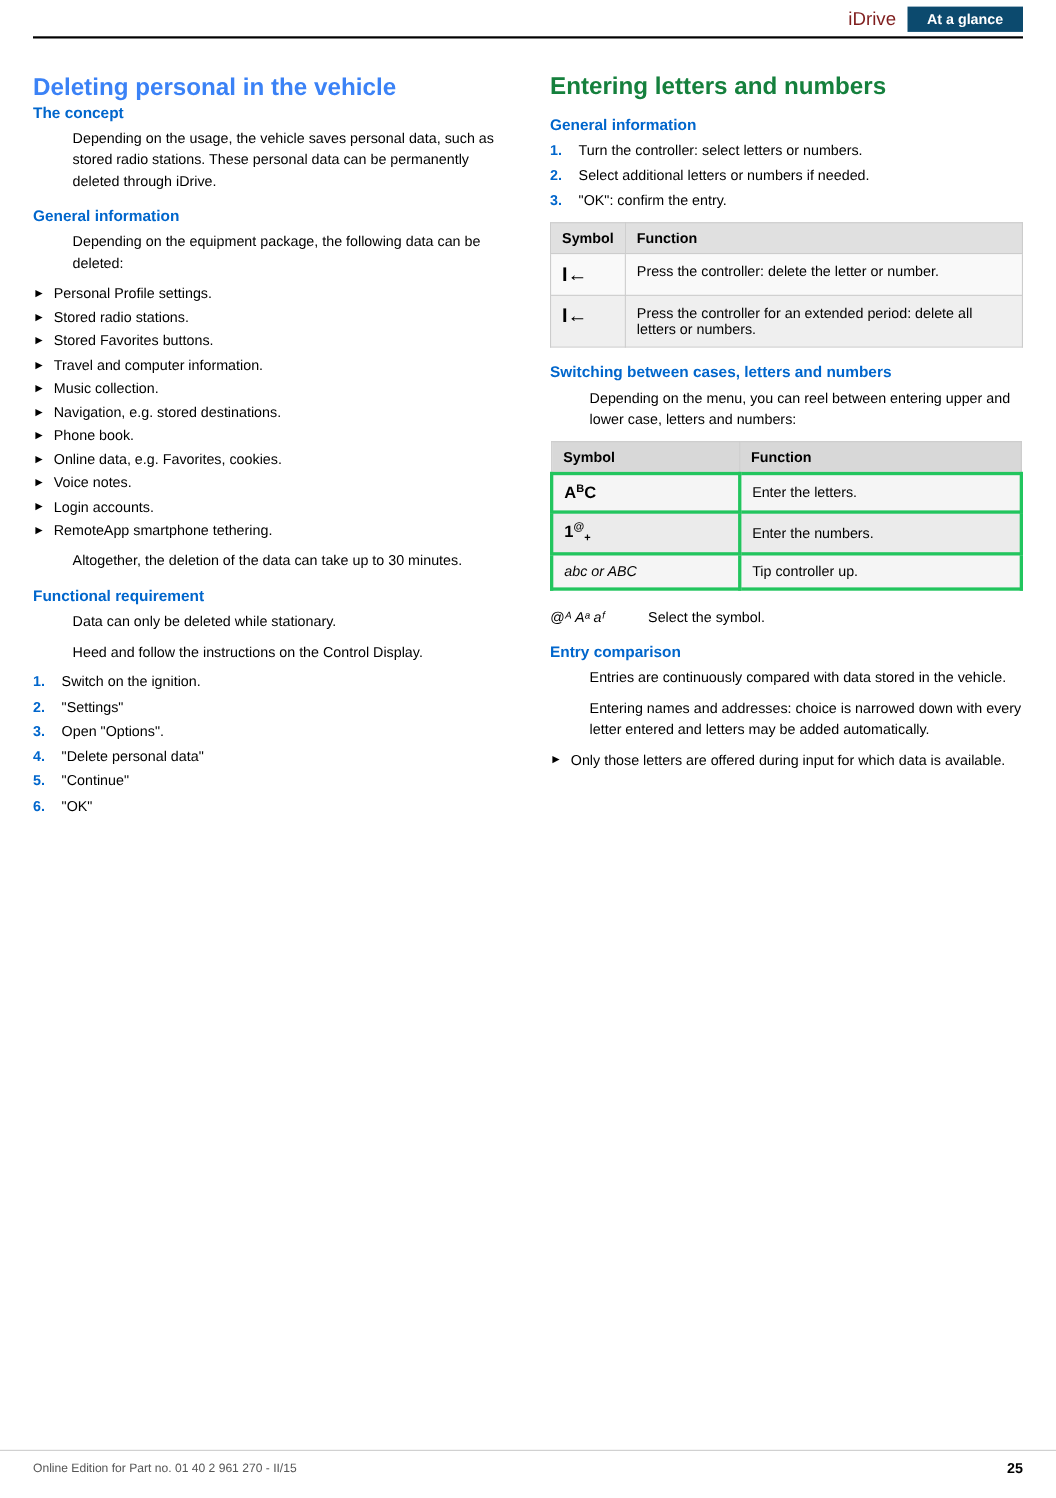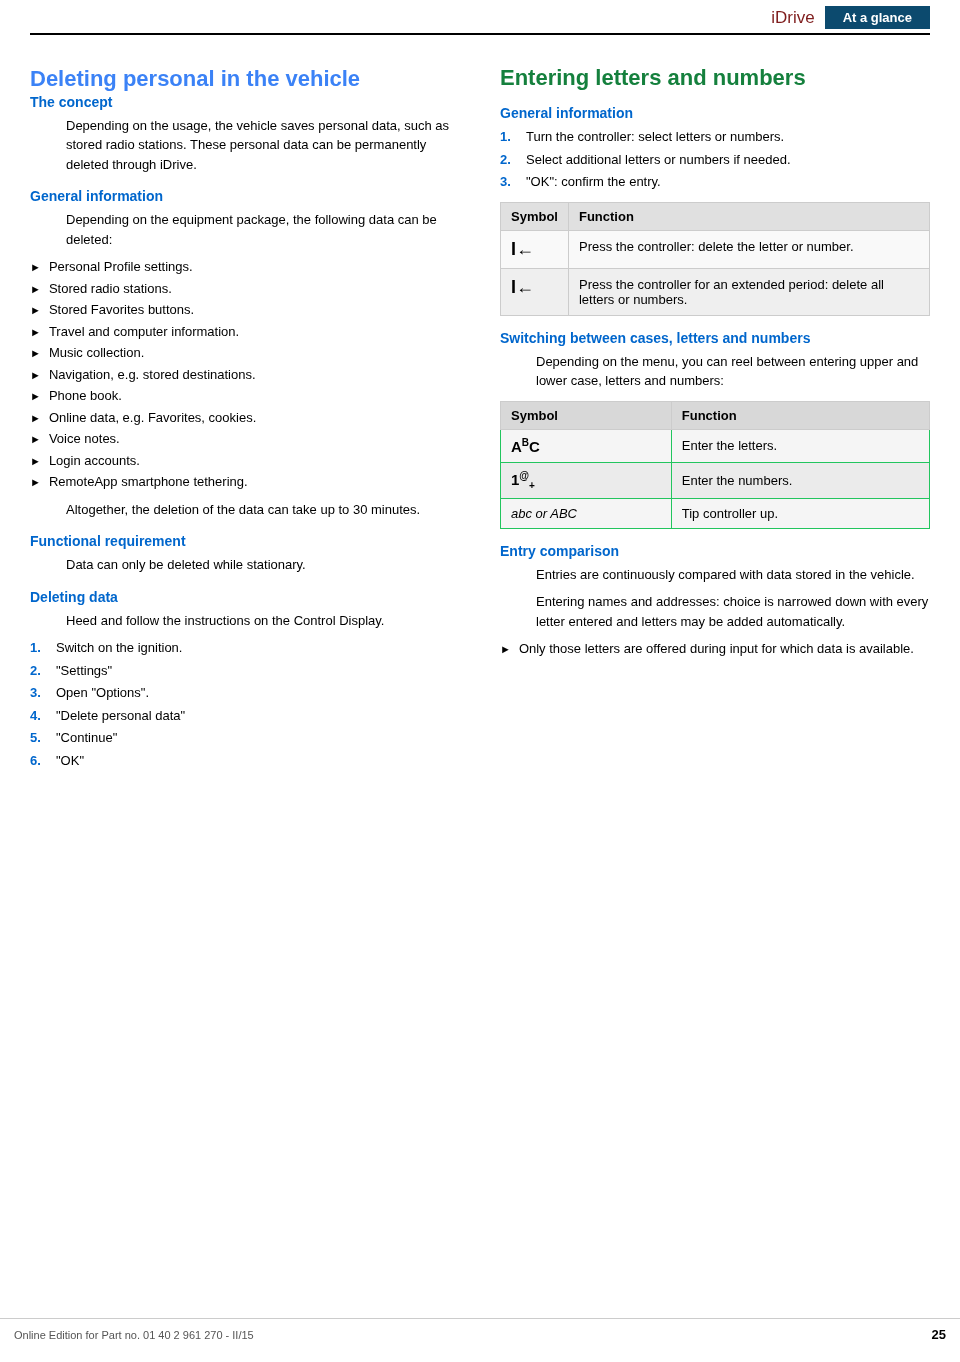--- a/index.html
+++ b/index.html
@@ -164,21 +164,21 @@
       background: #d8d8d8;
     }
     .switch-table th {
       padding: 6px 10px;
       text-align: left;
       font-weight: bold;
       border: 1px solid #ccc;
     }
     .switch-table td {
       padding: 7px 10px;
-      border: 1px solid #22c55e;
+      border: 3px solid #22c55e;
       vertical-align: middle;
     }
     .switch-table tbody tr:nth-child(odd) {
       background: #f5f5f5;
     }
     .switch-table tbody tr:nth-child(even) {
       background: #ebebeb;
     }
     .sym-abc { font-size: 15px; font-weight: bold; }
 
@@ -193,21 +193,21 @@
 
     
     .footer {
       position: absolute;
       bottom: 20px;
       left: 0;
       right: 0;
       display: flex;
       justify-content: space-between;
       align-items: center;
-      padding: 0 14px;
+      padding: 0 30px;
       border-top: 1px solid #ccc;
       padding-top: 8px;
     }
     .footer-text {
       font-size: 11px;
       color: #555;
     }
     .footer-page {
       font-size: 13px;
       font-weight: bold;
@@ -286,21 +286,20 @@
           <span class="bullet-arrow">►</span>
           <span>RemoteApp smartphone tethering.</span>
         </li>
       </ul>
 
     <p class="body-text">Altogether, the deletion of the data can take up to 30 minutes.</p>
 
     <div class="section-heading">Functional requirement</div>
     <p class="body-text">Data can only be deleted while stationary.</p>
 
-    <div class="section-heading">Deleting data</div>
     <p class="body-text">Heed and follow the instructions on the Control Display.</p>
 
     <ol class="numbered-list" id="left-steps-list">
         <li>
           <span class="num-label">1.</span>
           <span>Switch on the ignition.</span>
         </li>
         <li>
           <span class="num-label">2.</span>
           <span>"Settings"</span>
@@ -384,20 +383,24 @@
             <td><span class="sym-abc">1<sup style="font-size:10px;">@</sup><sub style="font-size:10px;">+</sub></span></td>
             <td>Enter the numbers.</td>
           </tr>
           <tr>
             <td><span style="font-style:italic;">abc or ABC</span></td>
             <td>Tip controller up.</td>
           </tr>
         </tbody>
     </table>
 
+    <div class="without-nav-section">
+      <span class="nav-sym" id="without-nav-sym">@ᴬ  Aᵃ  aᶠ  </span>
+      <span class="body-text" style="display:inline;">Select the symbol.</span>
+    </div>
 
     <div class="section-heading">Entry comparison</div>
     <p class="body-text">Entries are continuously compared with data stored in the vehicle.</p>
     <p class="body-text">Entering names and addresses: choice is narrowed down with every letter entered and letters may be added automatically.</p>
 
     <ul class="bullet-list" id="entry-comparison-bullets">
         <li>
           <span class="bullet-arrow">►</span>
           <span>Only those letters are offered during input for which data is available.</span>
         </li>

